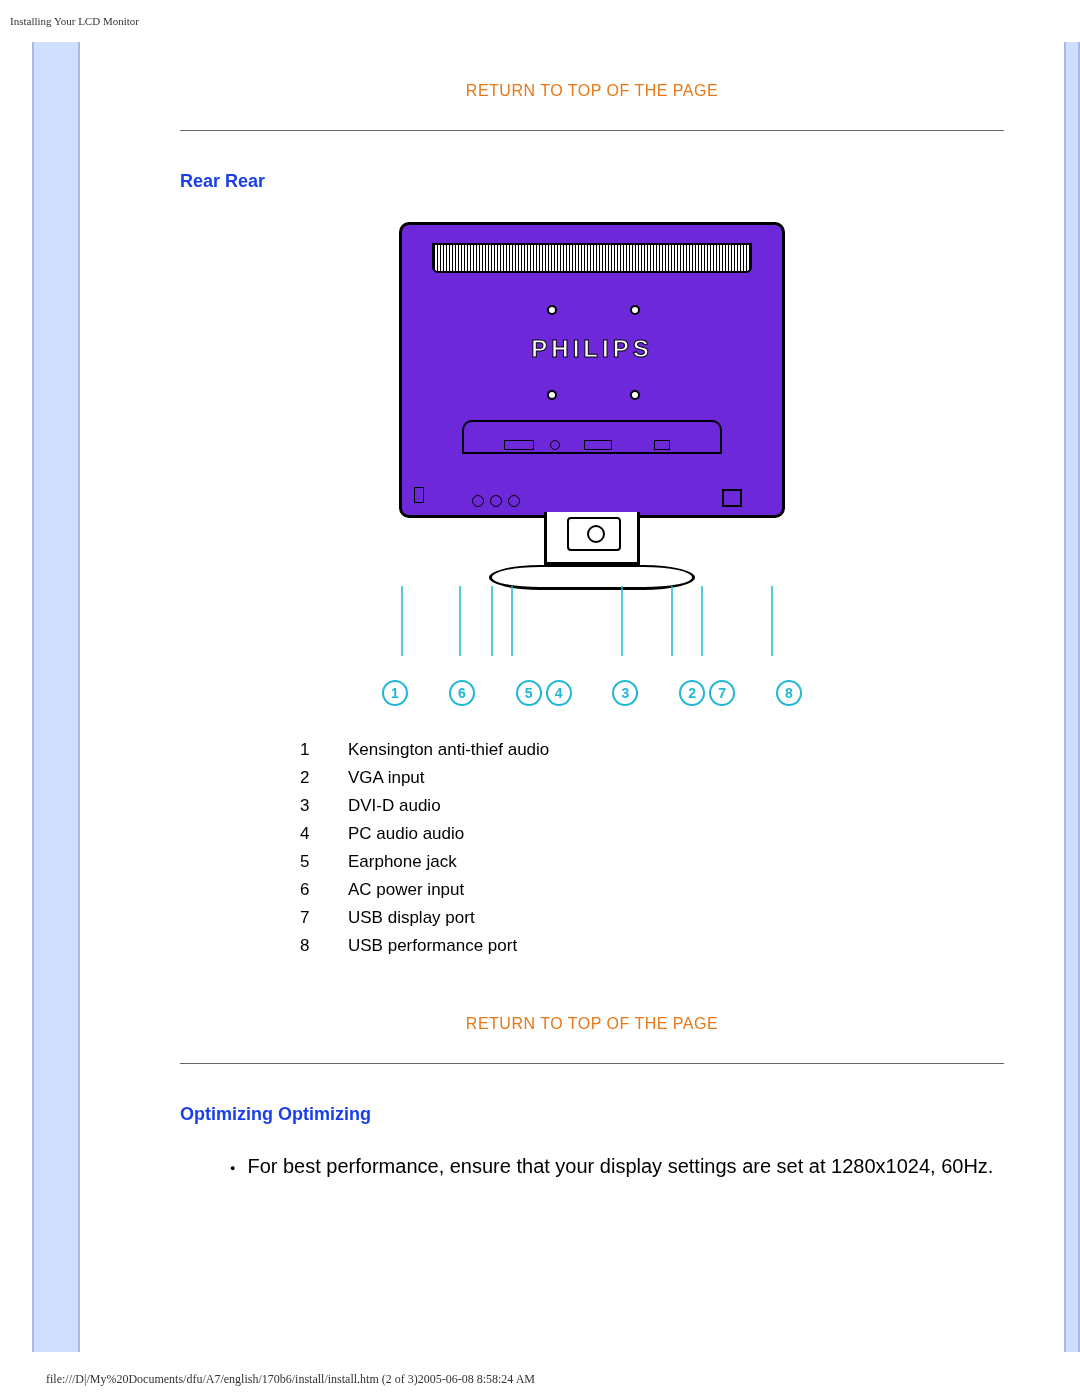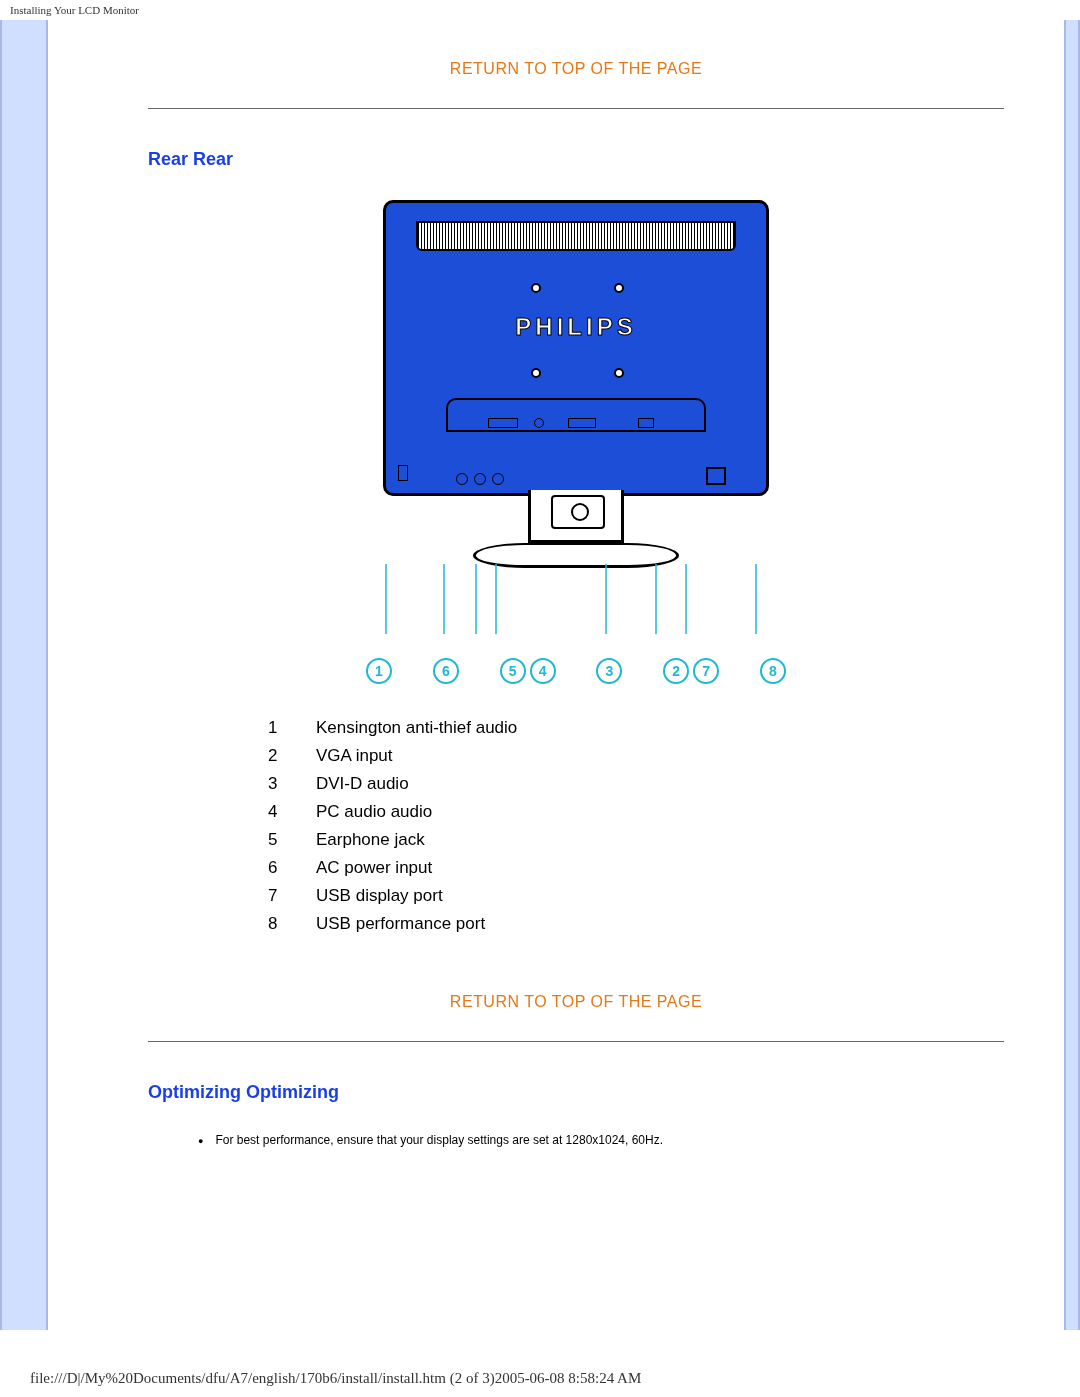--- a/index.html
+++ b/index.html
@@ -7,26 +7,27 @@
     padding: 0;
     font-family: Arial, Helvetica, sans-serif;
     font-size: 16px;
     color: #000;
     background: #fff;
     width: 1080px;
   }
   .top-header {
     font-size: 11px;
     color: #333;
-    padding: 4px 10px;
+    padding: 15px 10px;
     font-family: "Times New Roman", Times, serif;
   }
   .outer {
     display: flex;
     min-height: 1310px;
+    padding-left: 32px;
   }
   .sidebar {
     width: 44px;
     background: #d0dfff;
     border-left: 2px solid #aab8e8;
     border-right: 2px solid #aab8e8;
     flex-shrink: 0;
   }
   .main {
     flex: 1;
@@ -66,21 +67,21 @@
     width: 440px;
     margin: 0 auto 30px auto;
   }
   .monitor-box {
     position: relative;
     width: 380px;
     height: 290px;
     margin: 0 auto;
     border: 3px solid #000;
     border-radius: 10px;
-    background: #1d4ed8;
+    background: #6d28d9;
   }
   .vent-strip {
     position: absolute;
     left: 30px; right: 30px; top: 18px;
     height: 26px;
     border-radius: 0 0 6px 6px;
     background: repeating-linear-gradient(90deg,#000 0 1px,#fff 1px 3px);
     border: 2px solid #000;
   }
   .mount-hole { position:absolute; width:6px; height:6px; border:2px solid #000; border-radius:50%; background:#fff;}
@@ -165,42 +166,42 @@
   .parts-list td {
     padding: 4px 18px 4px 0;
     vertical-align: top;
   }
   .parts-list td:first-child {
     width: 30px;
   }
 
   .bullet-block {
     margin-left: 50px;
-    font-size: 12px;
+    font-size: 20px;
   }
   .bullet-block ul {
     padding-left: 0;
     list-style: none;
     margin-top: 20px;
   }
   .bullet-block li:before {
     content: "●";
     font-size: 9px;
     margin-right: 12px;
     vertical-align: middle;
   }
 
   .footer {
     font-family: "Times New Roman", Times, serif;
-    font-size: 15px;
+    font-size: 12px;
     color: #333;
     padding: 10px 12px 0 30px;
     position: absolute;
     bottom: 10px;
-    left: 0;
+    left: 16px;
   }
   .page-frame {
     position: relative;
     min-height: 1397px;
   }
 </style>
 </head>
 <body>
 
 <div class="page-frame">

